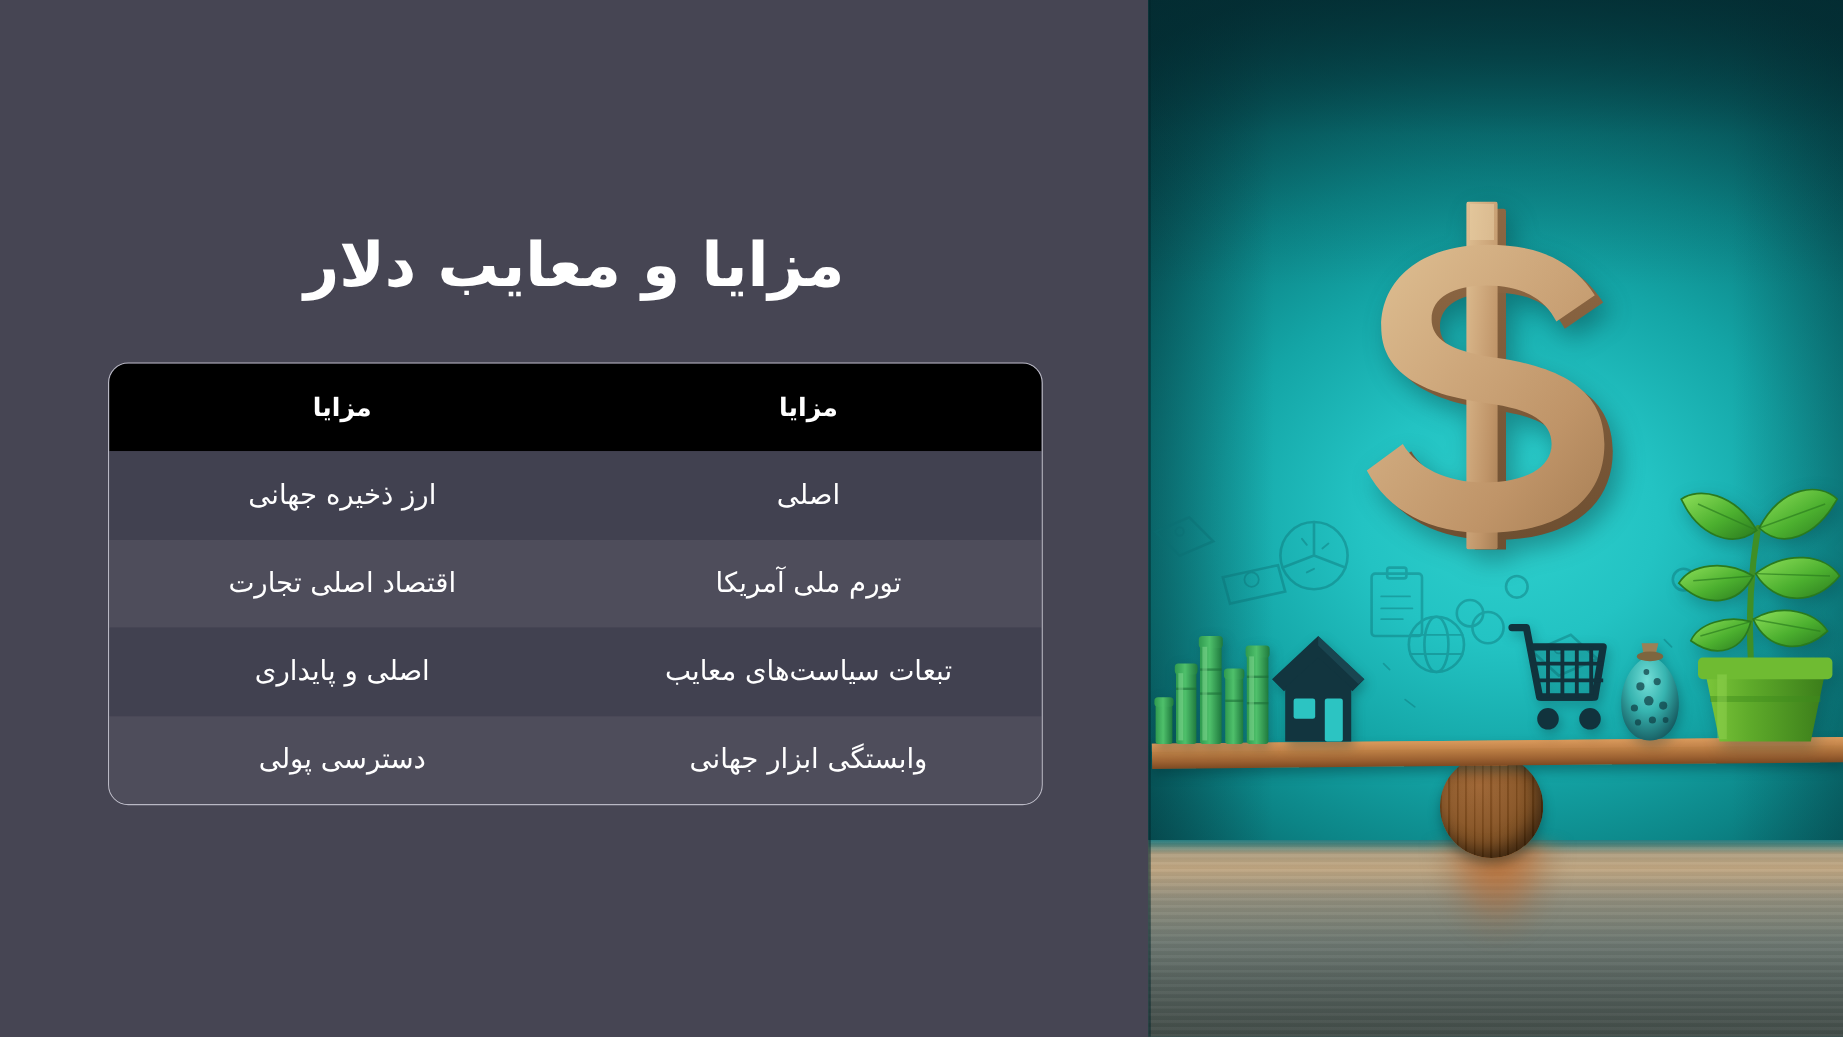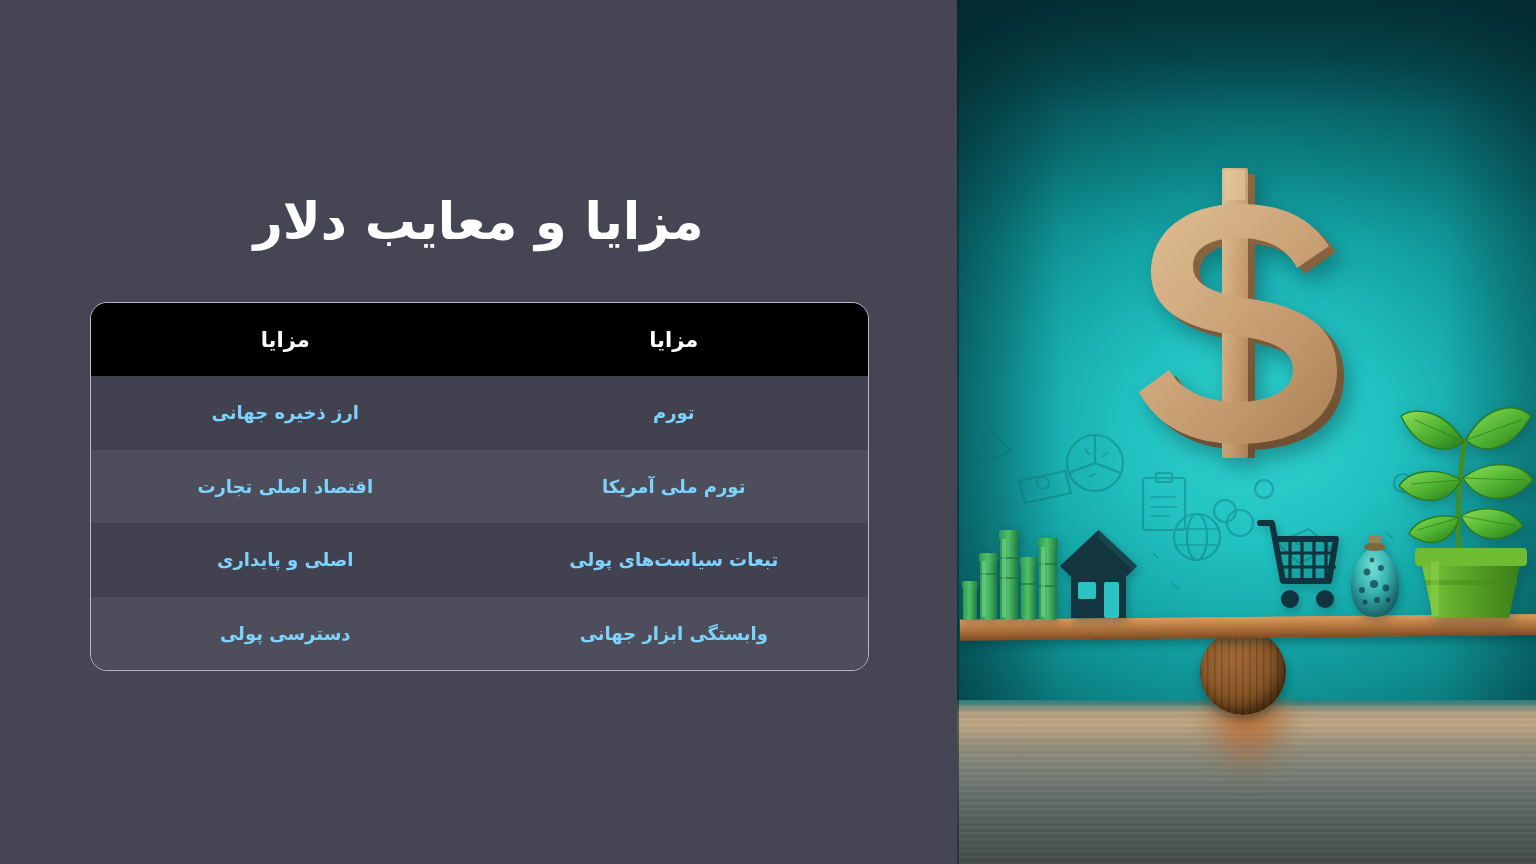--- a/index.html
+++ b/index.html
@@ -41,23 +41,23 @@
     left:90px; top:302px;
     width:779px;
     border:1.5px solid #b9b8c4;
     border-radius:17px;
     overflow:hidden;
     direction:rtl;
   }
   .tbl { width:100%; border-collapse:collapse; table-layout:fixed; direction:rtl; }
   .tbl th, .tbl td {
     text-align:center;
-    color:#7dd3fc;
-    font-size:18px;
-    font-weight:bold;
+    color:#ffffff;
+    font-size:23px;
+    font-weight:normal;
     padding:0;
     height:73.5px;
     vertical-align:middle;
     border:none;
     direction:rtl;
   }
   .tbl thead th {
     font-weight:bold;
     font-size:21px;
     background:#000000;
@@ -204,29 +204,29 @@
     <div class="table-wrap">
       <table class="tbl">
         <thead>
           <tr>
             <th>مزایا</th>
             <th>مزایا</th>
           </tr>
         </thead>
         <tbody>
           <tr class="row-odd">
-            <td>تورم</td>
+            <td>اصلی</td>
             <td>ارز ذخیره جهانی</td>
           </tr>
           <tr class="row-even">
             <td>تورم ملی آمریکا</td>
             <td>اقتصاد اصلی تجارت</td>
           </tr>
           <tr class="row-odd">
-            <td>تبعات سیاست‌های پولی</td>
+            <td>تبعات سیاست‌های معایب</td>
             <td>اصلی و پایداری</td>
           </tr>
           <tr class="row-even">
             <td>وابستگی ابزار جهانی</td>
             <td>دسترسی پولی</td>
           </tr>
         </tbody>
       </table>
     </div>
   </div>

